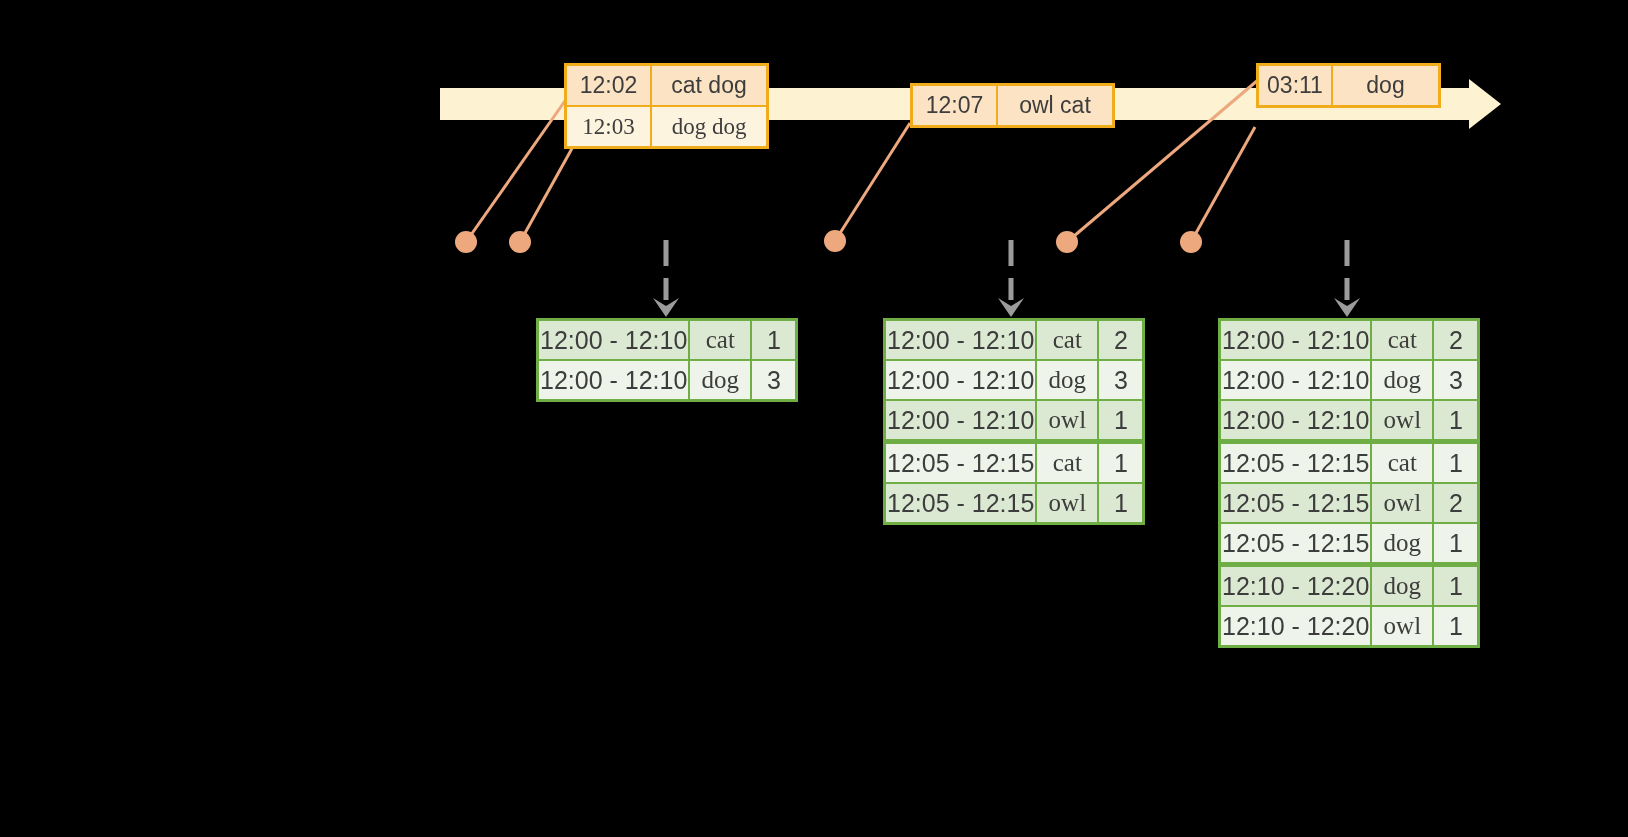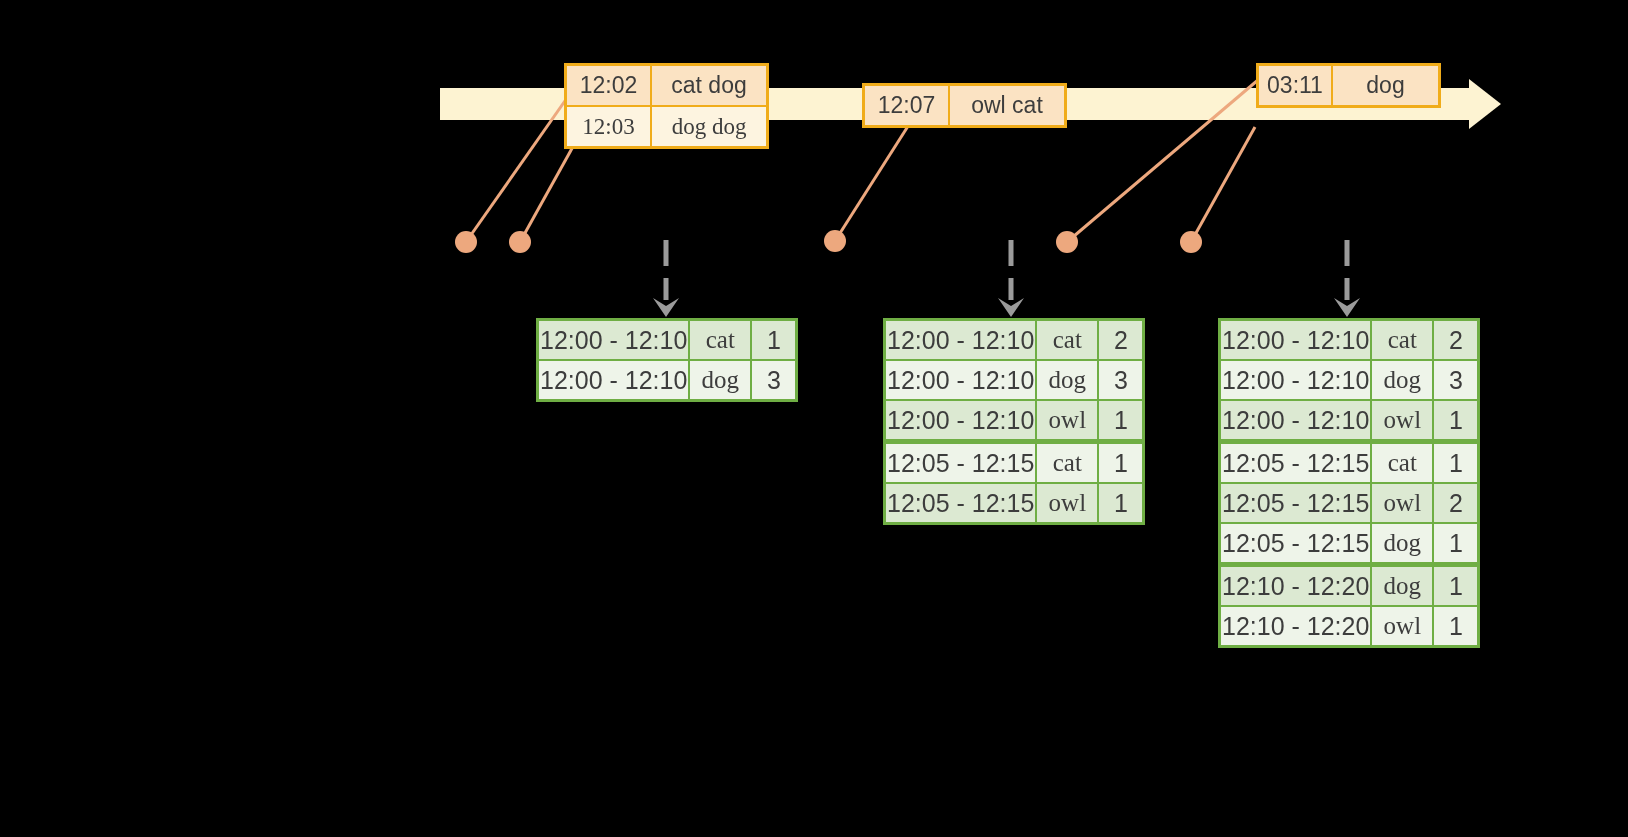--- a/index.html
+++ b/index.html
@@ -89,21 +89,21 @@
         <tr class="dark">
           <td class="col-time">12:02</td>
           <td class="col-words">cat dog</td>
         </tr>
         <tr class="light">
           <td class="col-time">12:03</td>
           <td class="col-words">dog dog</td>
         </tr>
       </tbody>
     </table>
-  <table class="event-table" style="left:818px;top:83px;">
+  <table class="event-table" style="left:866px;top:83px;">
       <tbody>
         <tr class="dark">
           <td class="col-time">12:07</td>
           <td class="col-words">owl cat</td>
         </tr>
       </tbody>
     </table>
   <table class="event-table narrow" style="left:1212px;top:63px;">
       <tbody>
         <tr class="dark">

